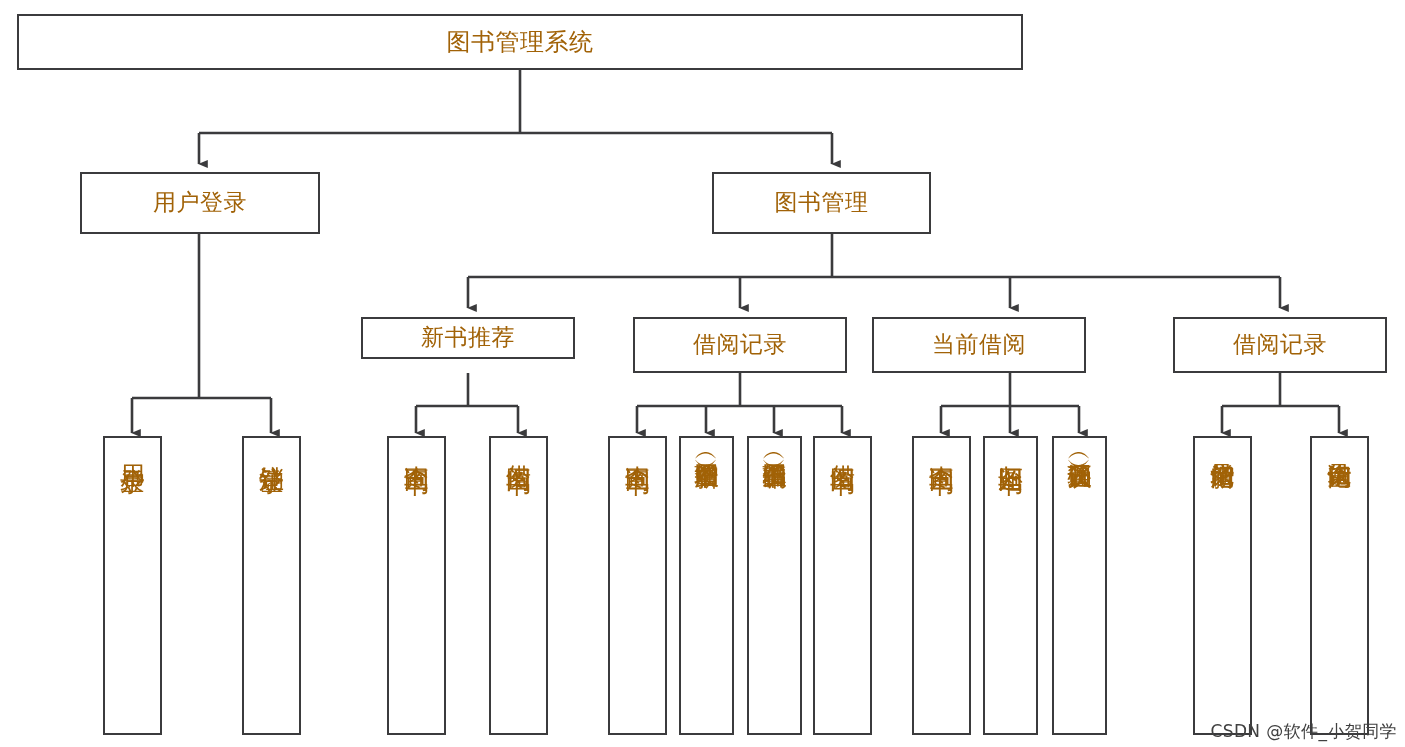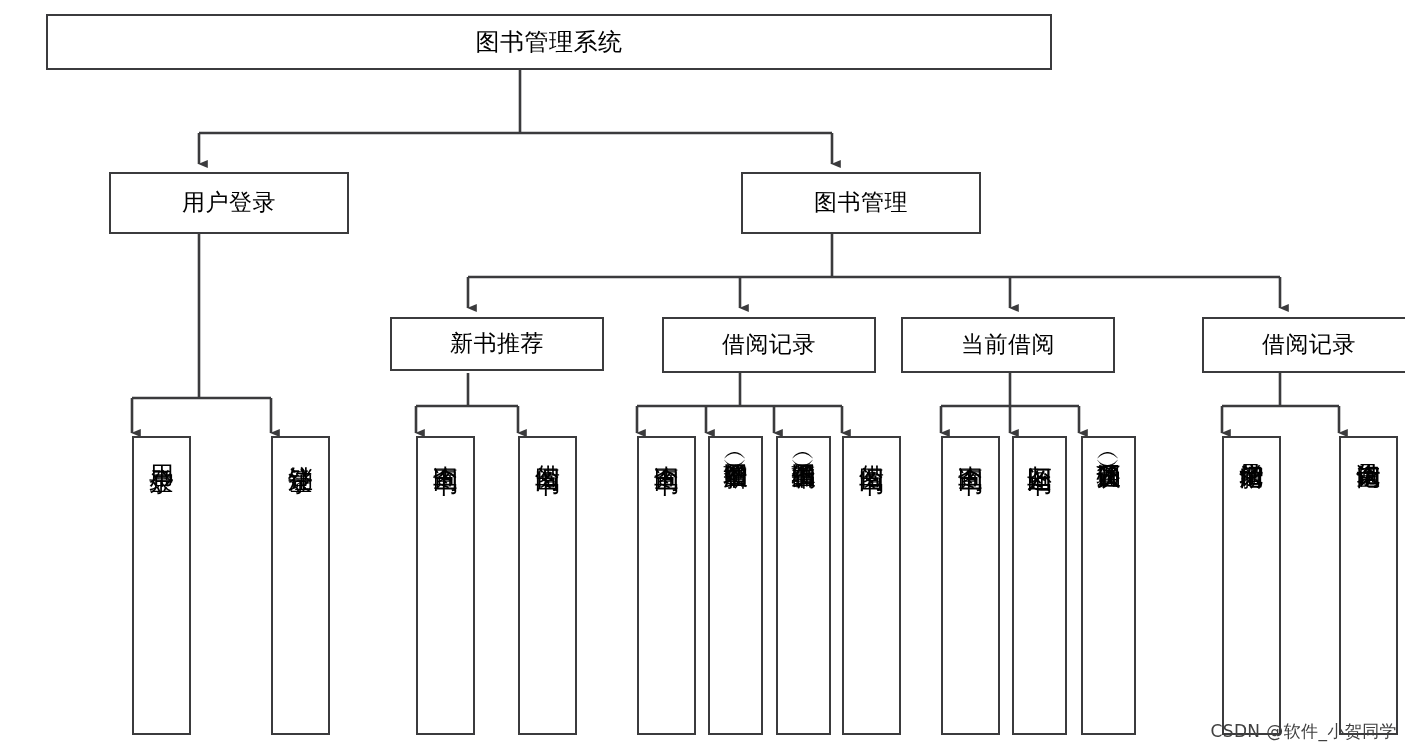--- a/index.html
+++ b/index.html
@@ -27,23 +27,22 @@
     pointer-events: none;
   }
   .node {
     position: absolute;
     box-sizing: border-box;
     background: #ffffff;
     border: 2.6px solid #3b3b3d;
     display: flex;
     align-items: center;
     justify-content: center;
-    color: #000000;
+    color: #a16207;
     z-index: 3;
-    margin-left: 29px;
   }
   .node-label {
     display: block;
     text-align: center;
     line-height: 1.12;
     letter-spacing: 0.5px;
     white-space: nowrap;
   }
   
   .node.horiz .node-label {
@@ -137,25 +136,25 @@
     </g>
   </svg>
 
   <div class="node horiz root" style="left:17px; top:14px; width:1006px; height:56px;">
     <span class="node-label">图书管理系统</span>
   </div>
 
   <div class="node horiz" style="left:80px; top:172px; width:240px; height:62px;">
     <span class="node-label">用户登录</span>
   </div>
-  <div class="node horiz" style="left:712px; top:172px; width:240px; height:62px;">
+  <div class="node horiz" style="left:712px; top:172px; width:219px; height:62px;">
     <span class="node-label">图书管理</span>
   </div>
 
-  <div class="node horiz" style="left:361px; top:317px; width:214px; height:54px;">
+  <div class="node horiz" style="left:361px; top:317px; width:214px; height:42px;">
     <span class="node-label">新书推荐</span>
   </div>
   <div class="node horiz" style="left:633px; top:317px; width:214px; height:56px;">
     <span class="node-label">借阅记录</span>
   </div>
   <div class="node horiz" style="left:872px; top:317px; width:214px; height:56px;">
     <span class="node-label">当前借阅</span>
   </div>
   <div class="node horiz" style="left:1173px; top:317px; width:214px; height:56px;">
     <span class="node-label">借阅记录</span>

